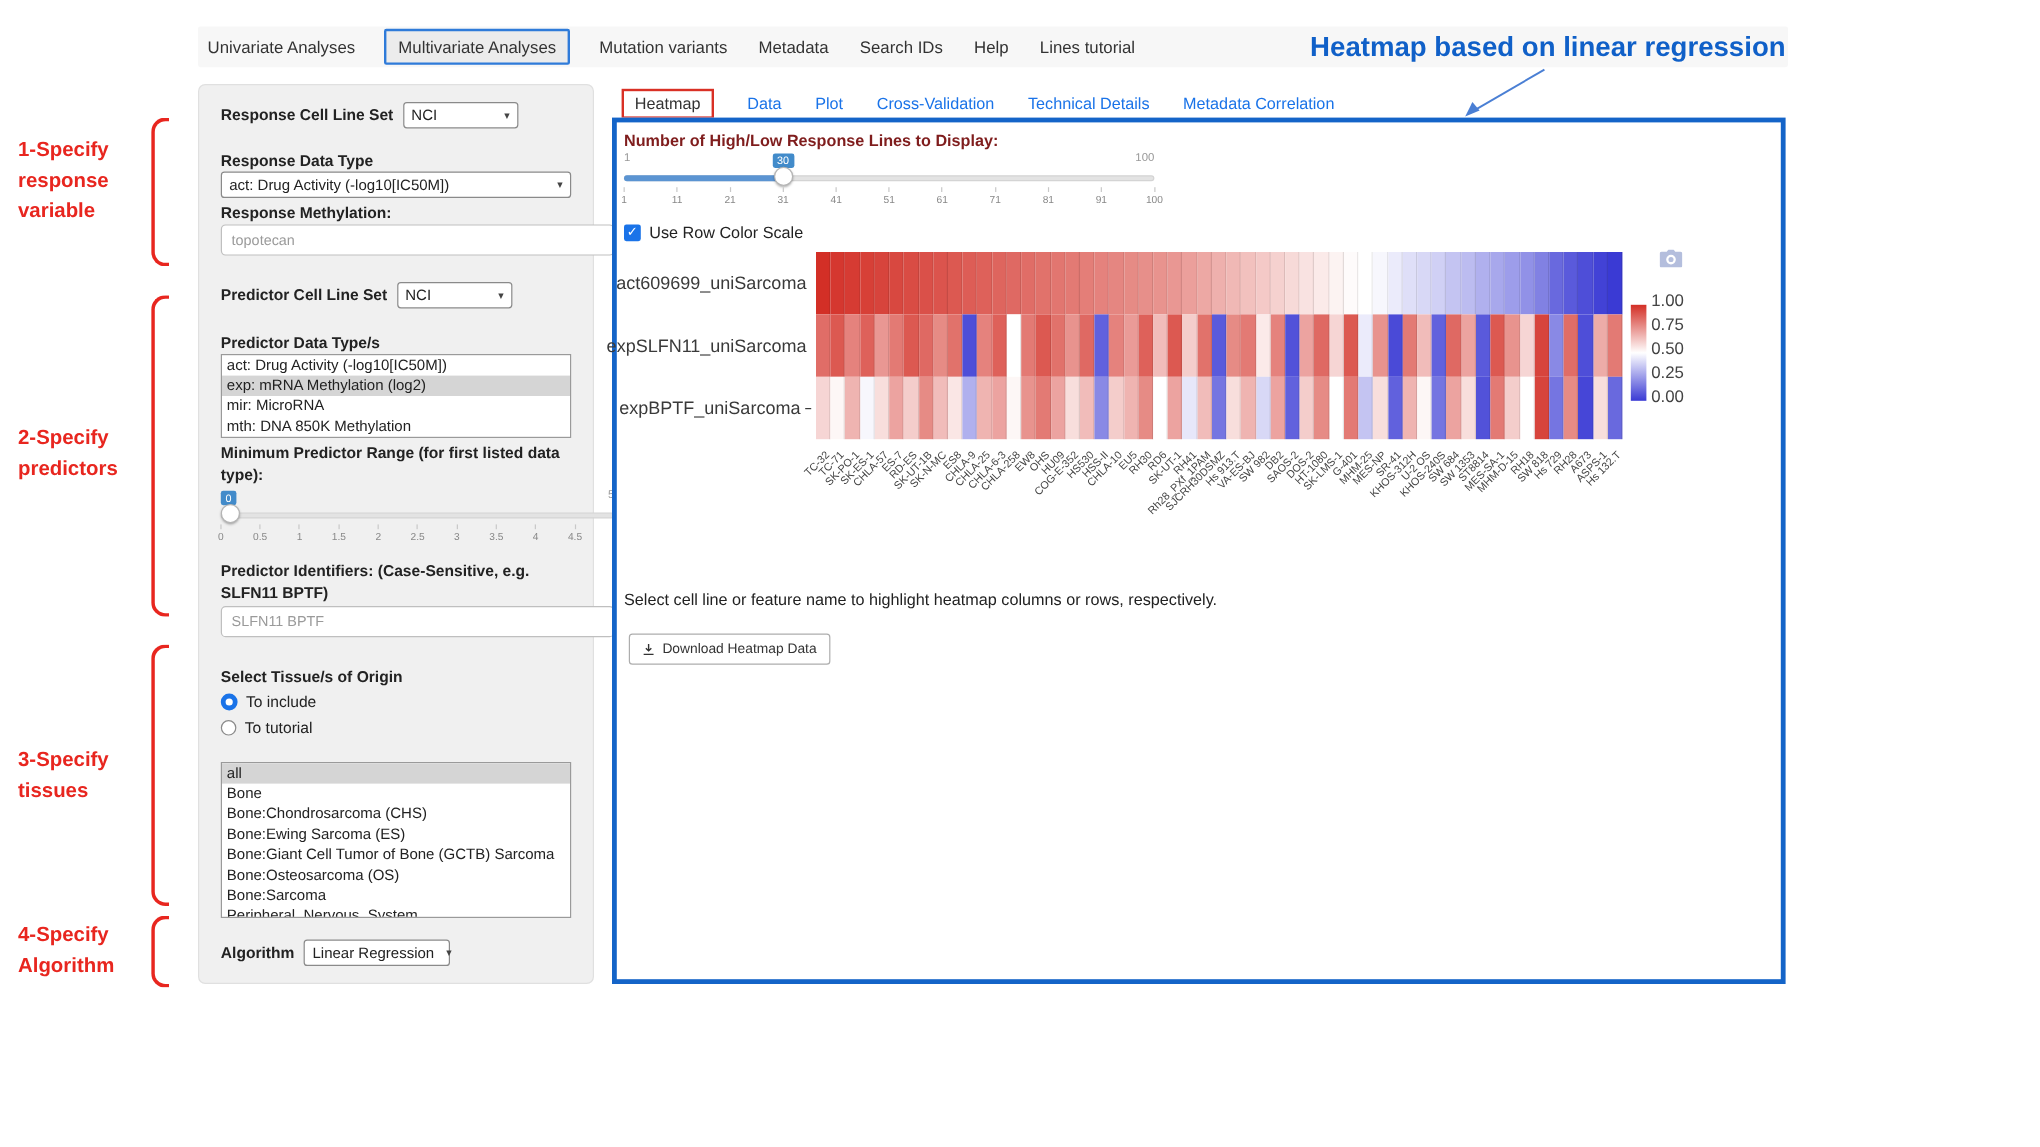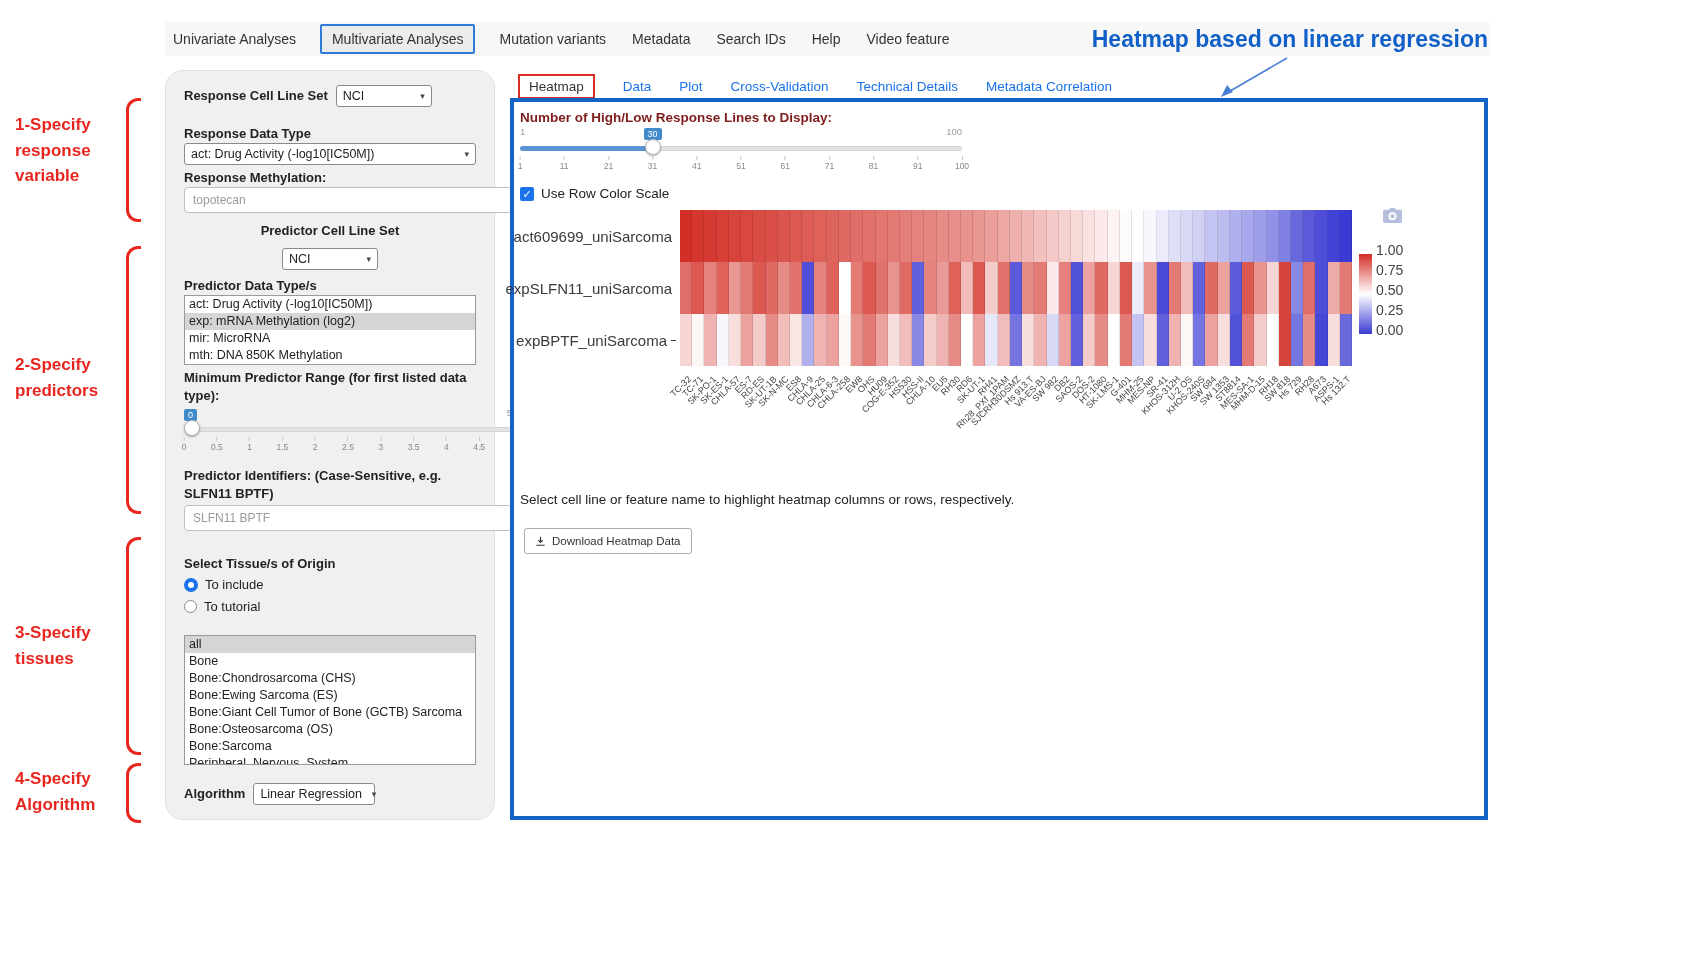--- a/index.html
+++ b/index.html
@@ -19,21 +19,21 @@
   .anno-arrow { position:absolute; left:1195px; top:52px; }
 
   
   .bracket { position:absolute; width:15px; border:3px solid #e8261f; border-right:none;
              border-radius:12px 0 0 12px; }
   .step-label { position:absolute; left:15px; width:108px; font-size:17px; font-weight:bold;
                 color:#e8261f; line-height:1.5; }
 
   
   .sidebar { position:absolute; left:165px; top:70px; width:330px; height:750px;
-             background:#f0f0f0; border:1px solid #e0e0e0; border-radius:18px; }
+             background:#f0f0f0; border:1px solid #e0e0e0; border-radius:6px; }
   .sb { position:absolute; left:18px; right:18px; }
   .blabel { font-size:13px; font-weight:bold; color:#222; line-height:1.35; }
   .inline-row { display:flex; align-items:center; gap:8px; }
   .sel { display:inline-flex; align-items:center; justify-content:space-between;
          background:#fff; border:1px solid #8a8a8a; border-radius:3px; font-size:12.5px;
          color:#222; padding:3px 6px; gap:10px; cursor:pointer; white-space:nowrap; }
   .sel .arr { font-size:9px; color:#444; }
   .sel.full { width:100%; }
   .txt-input { width:100%; height:26px; border:1px solid #bfbfbf; border-radius:4px;
                padding:0 8px; font-size:12px; color:#333; background:#fff;
@@ -108,21 +108,21 @@
 
 <div class="page">
 
   <div class="navbar" id="nav-tabs">
       <div class="nav-tab">Univariate Analyses</div>
       <div class="nav-tab active">Multivariate Analyses</div>
       <div class="nav-tab">Mutation variants</div>
       <div class="nav-tab">Metadata</div>
       <div class="nav-tab">Search IDs</div>
       <div class="nav-tab">Help</div>
-      <div class="nav-tab">Video feature</div>
+      <div class="nav-tab">Lines tutorial</div>
     </div>
 
   <div class="big-title">Heatmap based on linear regression</div>
   <svg class="anno-arrow" width="110" height="52" viewBox="0 0 110 52">
     <line x1="92" y1="6" x2="30" y2="42" stroke="#4a7fd4" stroke-width="1.6"></line>
     <polygon points="26,45 38,40 32,33" fill="#4a7fd4"></polygon>
   </svg>
 
   <div class="bracket" style="left:126px; top:98px; height:124px;"></div>
   <div class="step-label" style="top:112px;">1-Specify response variable</div>
@@ -146,21 +146,21 @@
     <div class="sb blabel" style="top:54px;">Response Data Type</div>
     <div class="sb" style="top:72px;">
       <div class="sel full">
         <span>act: Drug Activity (-log10[IC50M])</span>
         <span class="arr">▾</span>
       </div>
     </div>
     <div class="sb blabel" style="top:98px;">Response Methylation:</div>
     <input class="sb txt-input" style="top: 116px;" type="text" placeholder="topotecan">
 
-    <div class="sb inline-row" style="top:151px;flex-direction:column;">
+    <div class="sb inline-row" style="top:164px;">
       <span class="blabel">Predictor Cell Line Set</span>
       <div class="sel" style="width:96px;">
         <span>NCI</span>
         <span class="arr">▾</span>
       </div>
     </div>
 
     <div class="sb blabel" style="top:206px;">Predictor Data Type/s</div>
     <div class="sb listbox" style="top:224px; height:70px;" id="predictor-listbox">
         <div class="lb-option">act: Drug Activity (-log10[IC50M])</div>

